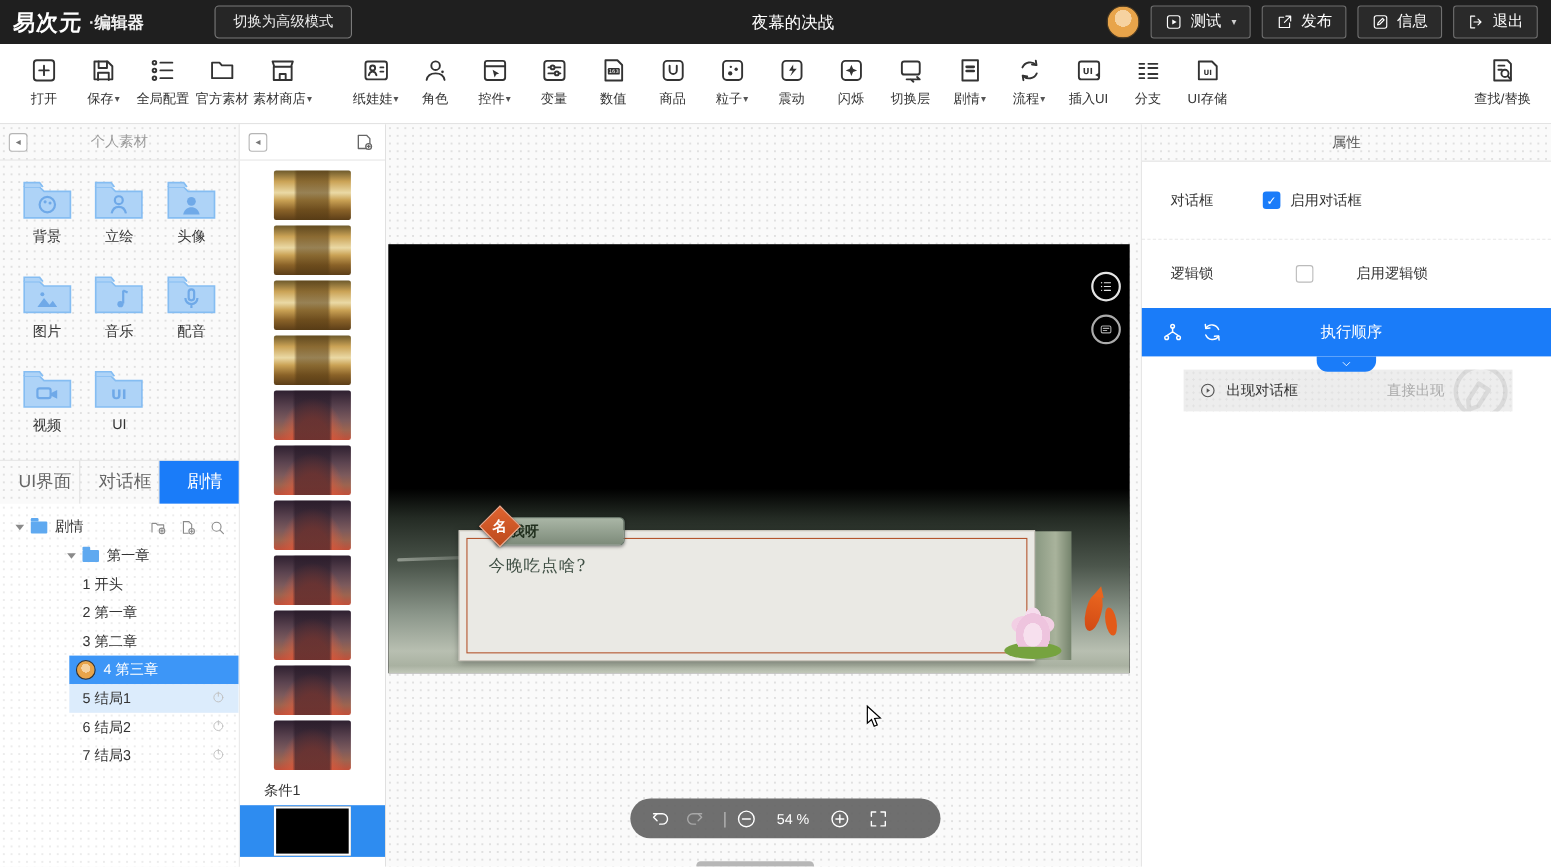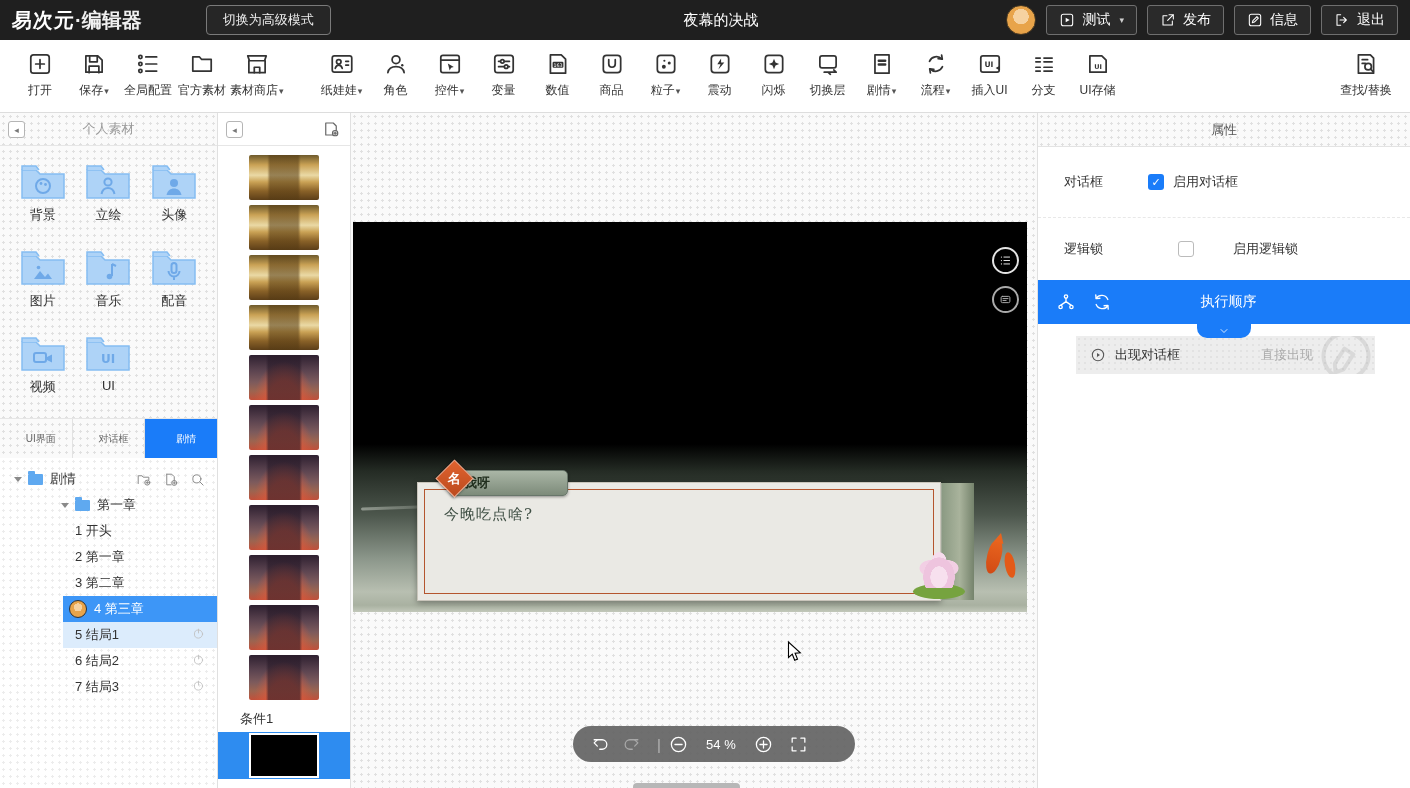--- a/index.html
+++ b/index.html
@@ -4,21 +4,21 @@
 <style>
   * { margin:0; padding:0; box-sizing:border-box; }
   html,body { width:1410px; height:788px; overflow:hidden; }
   body { font-family:"Liberation Sans","DejaVu Sans",sans-serif; font-size:13px; color:#333; background:#fff; }
   .app { position:relative; width:1410px; height:788px; overflow:hidden; }
   .dotted { background-color:#fafafa; background-image:radial-gradient(circle,#e0e0e0 1px,transparent 1.3px); background-size:7px 7px; }
 
   
   .topbar { position:relative; height:40px; background:#1f1f1f; display:flex; align-items:center; color:#fff; padding:0 12px; }
   .logo { font-weight:bold; font-size:20px; letter-spacing:1px; font-family:"DejaVu Sans",sans-serif; transform:skewX(-4deg); }
-  .logo-suffix { font-size:20px; color:#f0f0f0; font-weight:bold; }
+  .logo-suffix { font-size:15px; margin-left:6px; color:#f0f0f0; font-weight:bold; }
   .mode-btn { margin-left:64px; border:1px solid #7a7a7a; border-radius:4px; padding:5px 16px; font-size:13px; color:#eee; background:#262626; cursor:pointer; }
   .tb-title { position:absolute; left:0; right:0; text-align:center; font-size:15px; color:#fff; pointer-events:none;padding-left:32px; }
   .tb-right { margin-left:auto; display:flex; align-items:center; gap:10px; z-index:2; }
   .avatar { width:30px; height:30px; border-radius:50%; background:radial-gradient(circle at 50% 38%,#f6d2a0 0 34%,#e8a44a 35% 70%,#c97b35 100%); border:1px solid #4a3a22; }
   .tb-btn { display:flex; align-items:center; gap:7px; border:1px solid #6f6f6f; border-radius:3px; background:#2a2a2a; color:#fff; font-size:14px; padding:5px 12px; cursor:pointer; }
   .tb-btn svg { width:16px; height:16px; }
   .caret { font-size:9px; color:#cfcfcf; margin-left:2px; }
 
   
   .toolbar { height:73px; background:#fff; border-bottom:1px solid #ddd; display:flex; align-items:flex-start; padding:11px 14px 0 14px; }
@@ -36,21 +36,21 @@
 
   
   .left-panel { position:relative; width:218px; border-right:1px solid #e0e0e0; display:flex; flex-direction:column; }
   .lp-header { position:relative; height:33px; display:flex; align-items:center; justify-content:center; color:#9a9a9a; border-bottom:1px solid #e6e6e6; }
   .collapse-btn { position:absolute; left:8px; top:8px; width:17px; height:17px; border:1px solid #b5b5b5; border-radius:3px; background:#fff; color:#777; font-size:9px; display:flex; align-items:center; justify-content:center; cursor:pointer; }
   .folders { display:grid; grid-template-columns:repeat(3,1fr); row-gap:24px; padding:16px 10px 10px 10px; }
   .folder-cell { display:flex; flex-direction:column; align-items:center; cursor:pointer; }
   .folder-cell svg { width:46px; height:38px; }
   .folder-label { margin-top:6px; font-size:13px; color:#333; }
   .lp-tabs { display:flex; height:40px; margin-top:12px; border-top:1px solid #e6e6e6; }
-  .lp-tab { flex:1; display:flex; align-items:center; justify-content:center; font-size:10px; color:#666; border-right:1px solid #e2e2e2; cursor:pointer;padding-left:10px; }
+  .lp-tab { flex:1; display:flex; align-items:center; justify-content:center; font-size:16px; color:#666; border-right:1px solid #e2e2e2; cursor:pointer;padding-left:10px; }
   .lp-tab:last-child { border-right:none; }
   .lp-tab.active { background:#1a7cf9; color:#fff; }
   .tree { flex:1; background:#fff; padding-top:8px; overflow:hidden; position:relative;
           background-image:radial-gradient(circle,#ececec 1px,transparent 1.3px); background-size:7px 7px; }
   .tree-row { height:26px; display:flex; align-items:center; font-size:13px; color:#333; }
   .tr-root { padding-left:14px; }
   .tr-chapter { padding-left:61px; }
   .tree-caret { width:0; height:0; border-left:4px solid transparent; border-right:4px solid transparent; border-top:5px solid #8a8a8a; margin-right:6px; }
   .tree-folder { position:relative; width:15px; height:11px; background:#5fa9f0; border-radius:1px; margin-right:7px; }
   .tree-folder::before { content:""; position:absolute; top:-3px; left:0; width:7px; height:3px; background:#5fa9f0; border-radius:1px 1px 0 0; }

